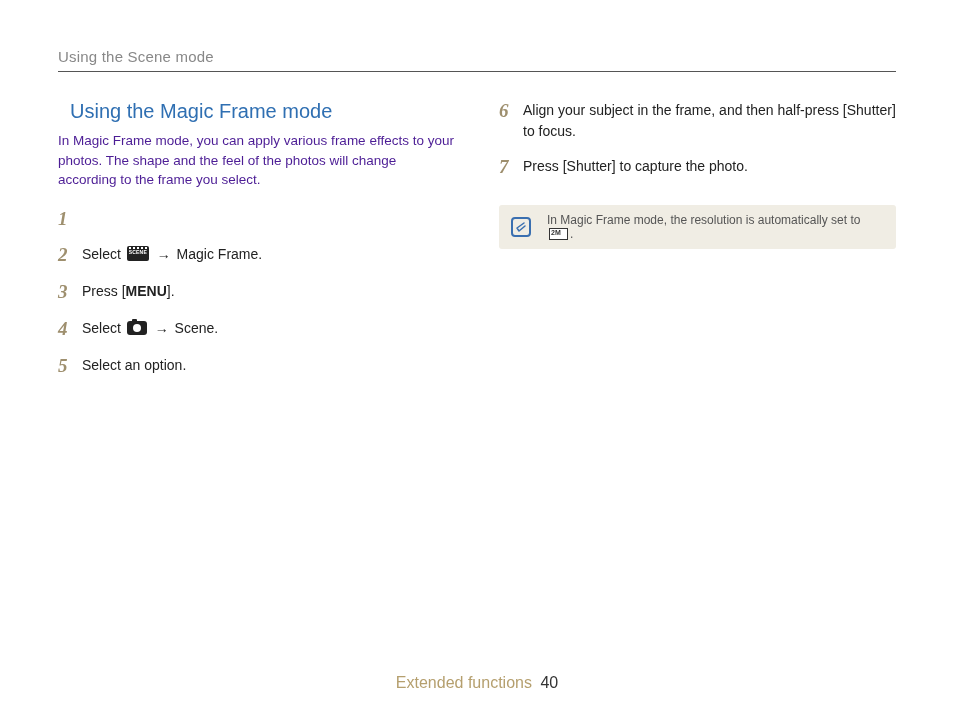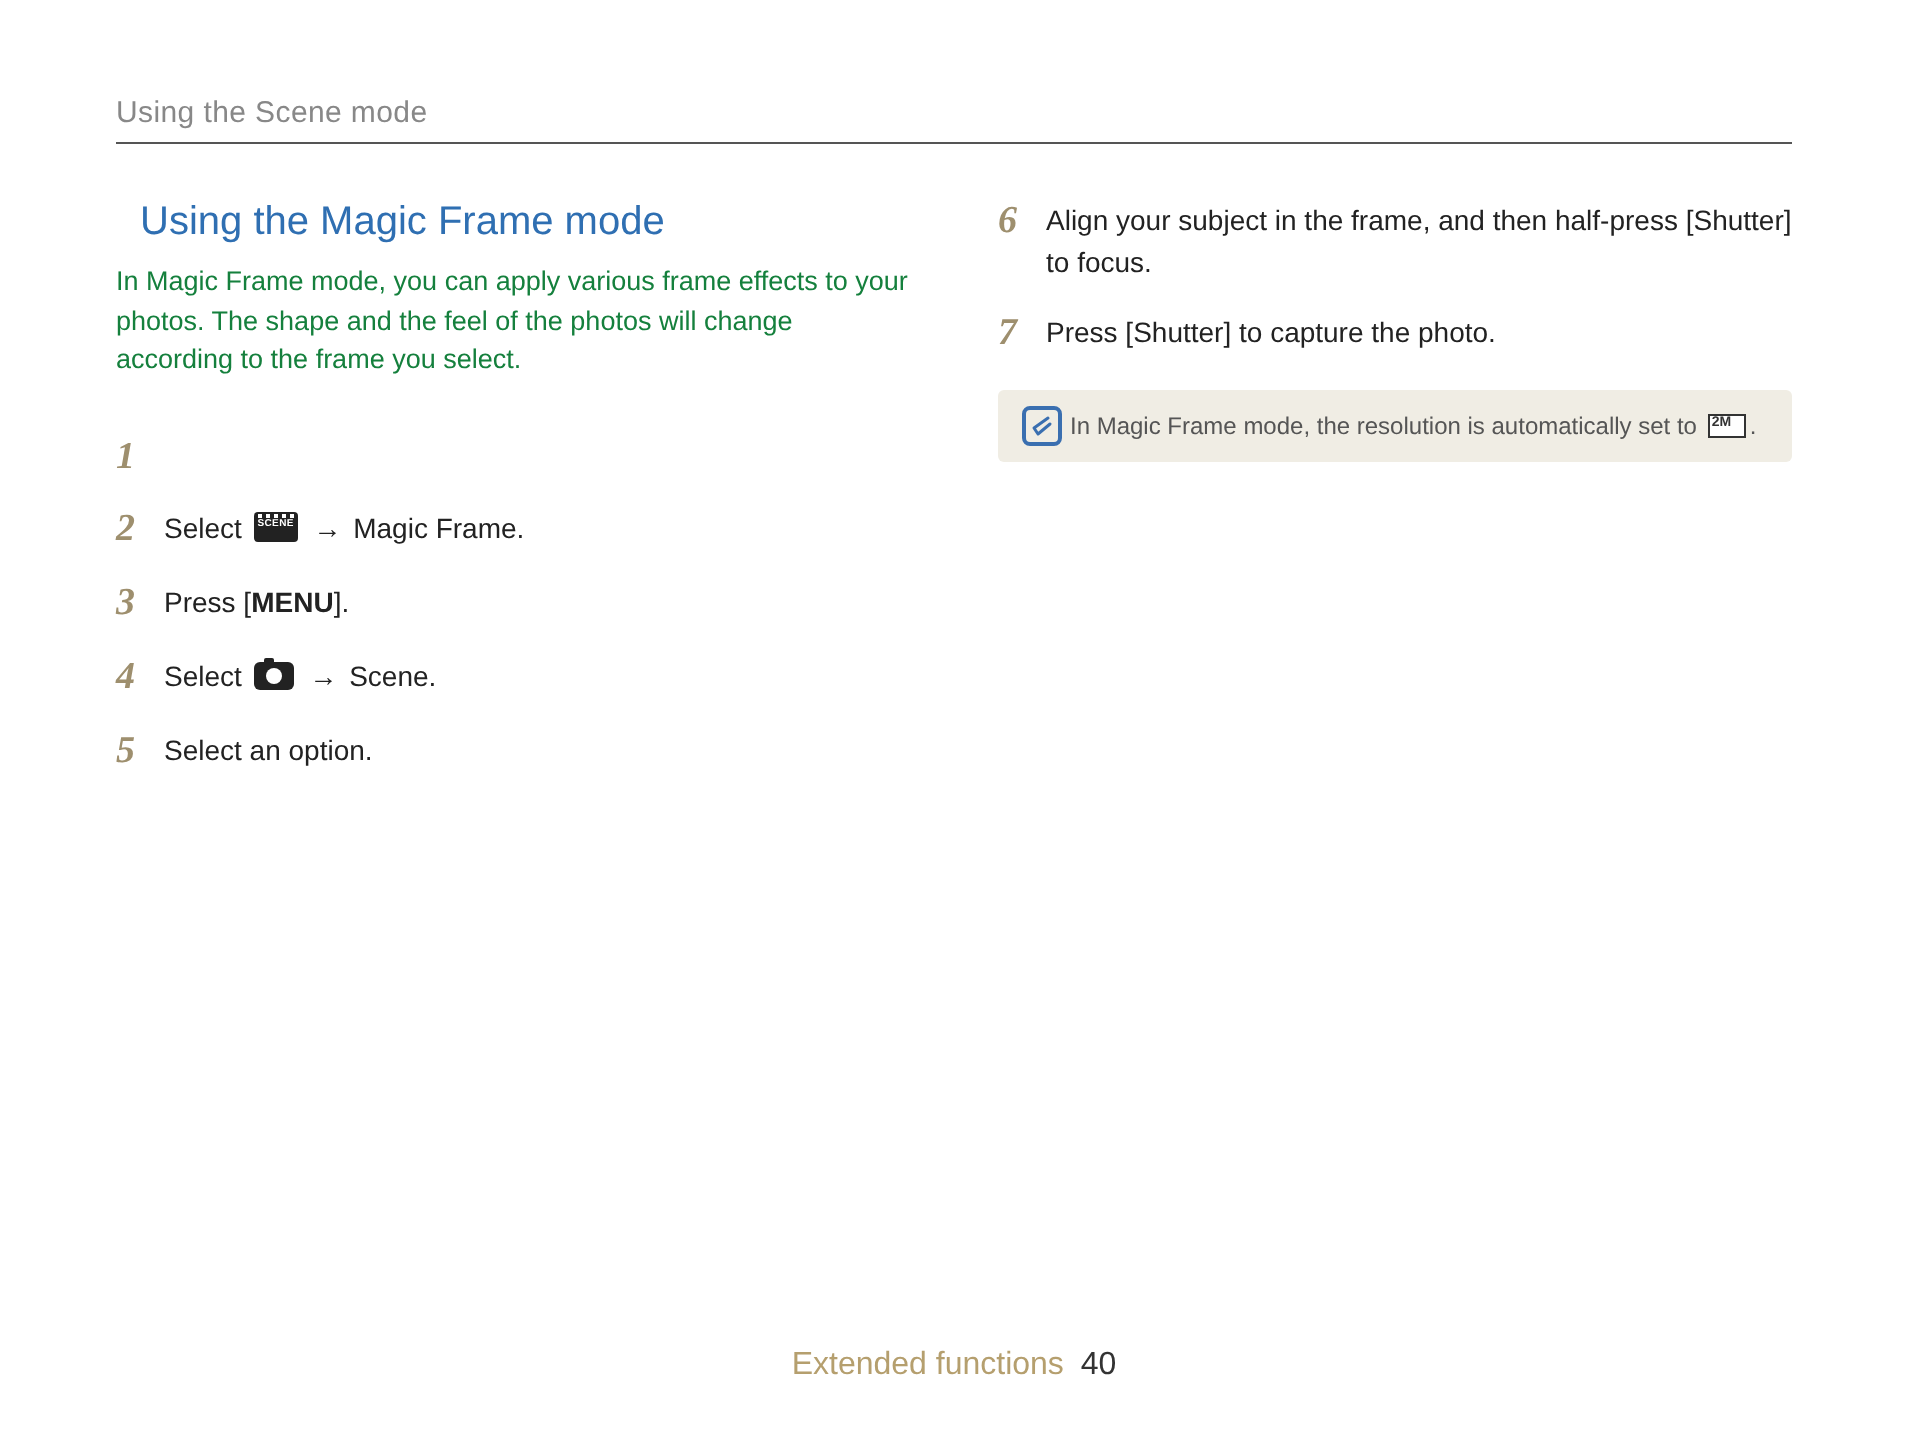--- a/index.html
+++ b/index.html
@@ -2,21 +2,21 @@
 <html><head>
 <meta charset="utf-8">
 <style>
   * { box-sizing: border-box; margin: 0; padding: 0; }
   html, body { width: 954px; height: 720px; background: #ffffff; font-family: Arial, Helvetica, sans-serif; color: #333; }
   .page { position: relative; width: 954px; height: 720px; padding: 48px 58px 40px 58px; }
   .header { font-size: 15px; color: #888; font-weight: 300; letter-spacing: 0.2px; padding-bottom: 6px; border-bottom: 1px solid #555; margin-bottom: 28px; }
   .cols { display: flex; gap: 44px; }
   .col { flex: 1; min-width: 0; }
   .section-title { font-size: 20px; color: #2f6fb2; font-weight: 400; margin-bottom: 8px; margin-left: 12px; }
-  .intro { font-size: 13.5px; color: #15803d; line-height: 1.45; margin-bottom: 28px; font-weight: 300; }
+  .intro { font-size: 13.5px; color: #4c1d95; line-height: 1.45; margin-bottom: 18px; font-weight: 300; }
   .step { display: flex; align-items: flex-start; margin-bottom: 14px; font-size: 14px; color: #222; line-height: 1.5; }
   .step-num { font-style: italic; font-family: Georgia, 'Times New Roman', serif; font-size: 19px; color: #9e8f6e; width: 24px; flex-shrink: 0; font-weight: 600; line-height: 1.2; }
   .step-body { flex: 1; }
   .ui-label { font-weight: 700; font-family: Arial, sans-serif; }
   .ui-label-sans { font-weight: 400; }
   .arrow { padding: 0 2px; }
   .icon-scene {
     display: inline-block; width: 22px; height: 15px; background: #222; border-radius: 2px;
     vertical-align: -2px; position: relative; margin: 0 2px;
   }
@@ -39,22 +39,22 @@
   .icon-cam::after {
     content: ""; position: absolute; width: 5px; height: 3px; background: #222;
     top: -2px; left: 5px; border-radius: 1px 1px 0 0;
   }
   .icon-res {
     display: inline-block; width: 19px; height: 12px; border: 1.5px solid #333;
     vertical-align: -2px; position: relative; margin: 0 2px; font-size: 7px; background:#fff;
   }
   .icon-res::after { content: "2M"; position: absolute; left: 1px; top: 0px; font-weight: 700; font-size:7px; color:#333;}
   .note-box {
-    display: flex; align-items: center; gap: 4px;
-    background: #f0ede4; border-radius: 3px; padding: 8px 12px; margin-top: 16px;
+    display: flex; align-items: center; gap: 16px;
+    background: #f0ede4; border-radius: 3px; padding: 8px 12px; margin-top: 26px;
     font-size: 12px; color: #555;
   }
   .note-icon {
     width: 20px; height: 20px; border: 2px solid #3a6fb0; border-radius: 4px;
     display: flex; align-items: center; justify-content: center; flex-shrink: 0;
     color: #3a6fb0; font-weight: 700;
   }
   .note-icon svg { display:block; }
   .footer {
     position: absolute; left: 0; right: 0; bottom: 28px; text-align: center;

